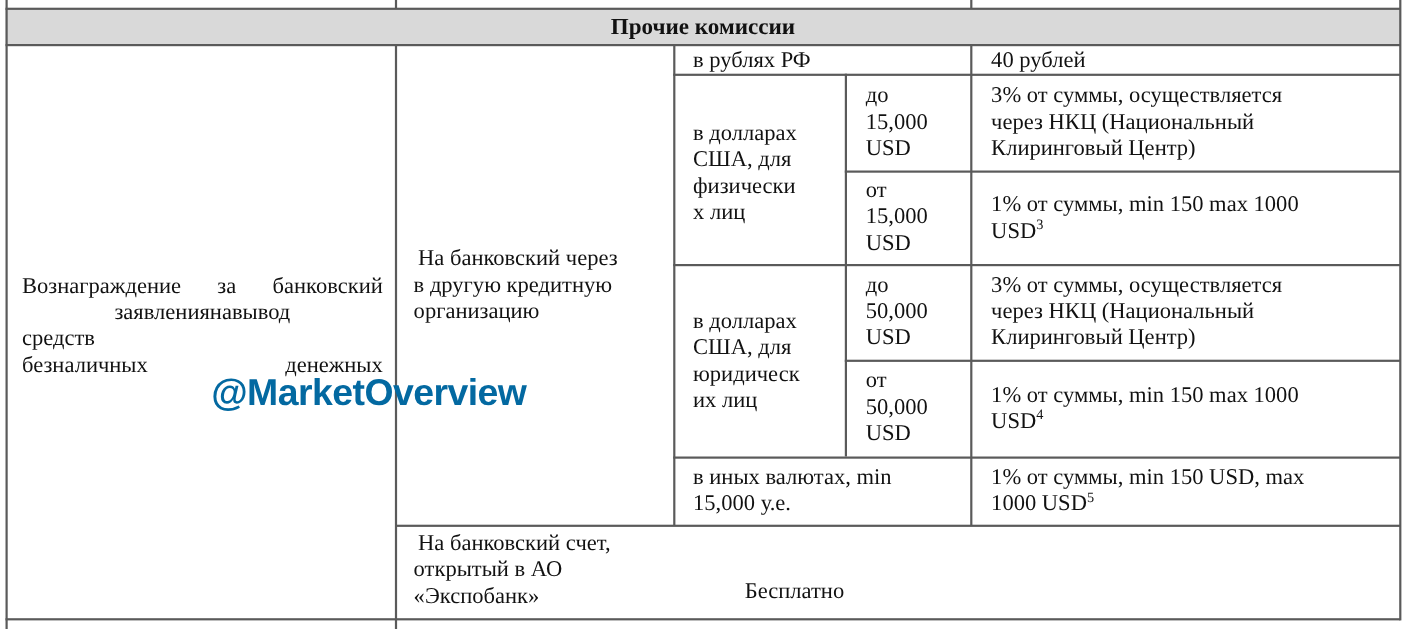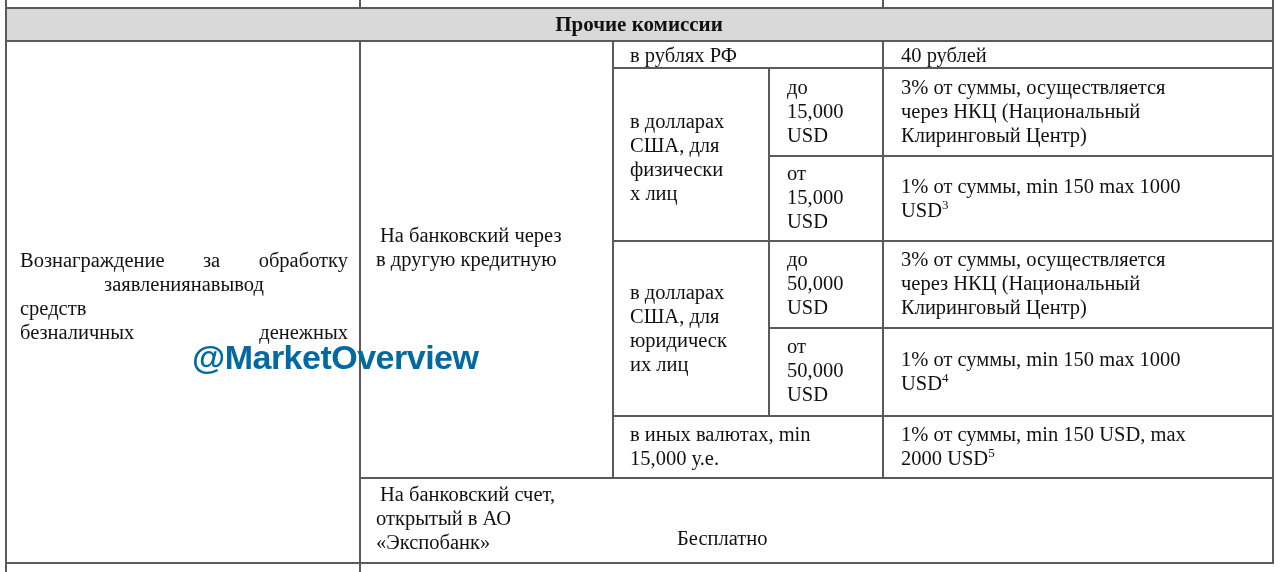--- a/index.html
+++ b/index.html
@@ -37,36 +37,37 @@
   <div class="line" style="left:5px;top:0px;width:2px;height:572px;"></div>
   <div class="line" style="left:359px;top:0px;width:2px;height:8px;"></div>
   <div class="line" style="left:359px;top:40px;width:2px;height:532px;"></div>
   <div class="line" style="left:612px;top:40px;width:2px;height:438px;"></div>
   <div class="line" style="left:768px;top:67px;width:2px;height:348px;"></div>
   <div class="line" style="left:882px;top:0px;width:2px;height:8px;"></div>
   <div class="line" style="left:882px;top:40px;width:2px;height:438px;"></div>
   <div class="line" style="left:1272px;top:0px;width:2px;height:564px;"></div>
 
   <div class="cell" style="left:20px;top:248px;width:328px;">
-    <div class="justify" style="text-align:justify;text-align-last:justify;">Вознаграждение за обработку</div>
+    <div class="justify" style="text-align:justify;text-align-last:justify;">Вознаграждение за банковский</div>
     <div style="display:flex;justify-content:center;">
       <span>заявления</span>
         <span>на</span>
         <span>вывод</span>
     </div>
     <div>средств</div>
     <div style="display:flex;justify-content:space-between;">
       <span>безналичных</span>
         <span>денежных</span>
     </div>
   </div>
 
   <div class="cell" style="left:376px;top:223px;width:230px;">
     <div style="padding-left:4px;">На банковский через</div>
     <div>в другую кредитную</div>
+    <div>организацию</div>
   </div>
   <div class="cell" style="left:376px;top:482px;width:230px;">
     <div style="padding-left:4px;">На банковский счет,</div>
     <div>открытый в АО</div>
     <div>«Экспобанк»</div>
   </div>
 
   <div class="cell" style="left:630px;top:43px;">в рублях РФ</div>
   <div class="cell" style="left:901px;top:43px;">40 рублей</div>
 
@@ -121,19 +122,19 @@
     <div>1% от суммы, min 150 max 1000</div>
     <div><span>USD</span><sup>4</sup></div>
   </div>
 
   <div class="cell" style="left:630px;top:422px;">
     <div>в иных валютах, min</div>
     <div>15,000 у.е.</div>
   </div>
   <div class="cell" style="left:901px;top:422px;">
     <div>1% от суммы, min 150 USD, max</div>
-    <div><span>2000 USD</span><sup>5</sup></div>
+    <div><span>1000 USD</span><sup>5</sup></div>
   </div>
 
   <div class="cell" style="left:677px;top:526px;">Бесплатно</div>
 
   <div class="watermark">@MarketOverview</div>
 </div>
 
 </body></html>

